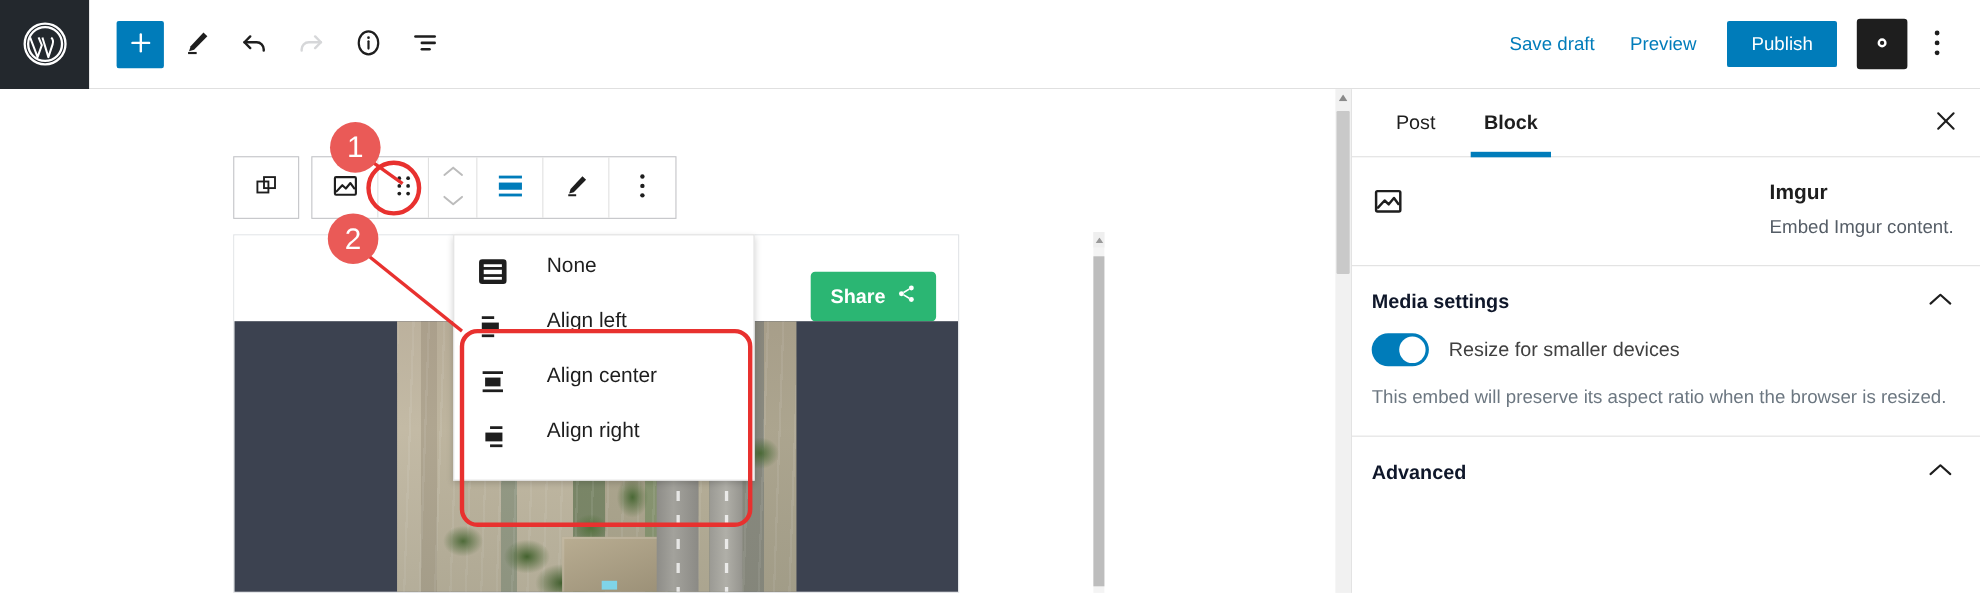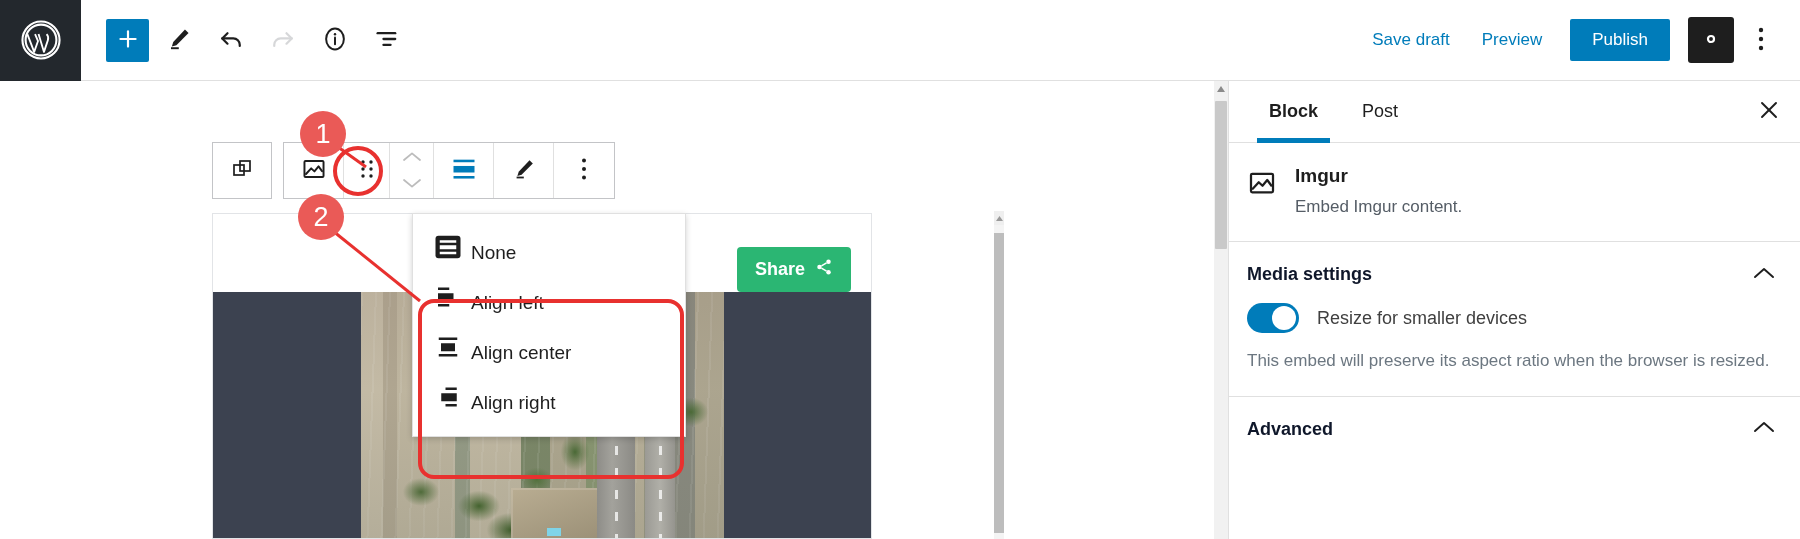--- a/index.html
+++ b/index.html
@@ -83,21 +83,21 @@
   
   .align-menu {
     position: absolute; top: 132px; left: 412px;
     width: 274px; background: #fff;
     border: 1px solid #e0e0e0;
     box-shadow: 0 2px 6px rgba(0,0,0,.18);
     padding: 8px 0 14px 0;
     z-index: 40;
   }
   .menu-item {
-    display: flex; align-items: flex-end; gap: 8px;
+    display: flex; align-items: flex-start; gap: 34px;
     padding: 10px 0 10px 20px; cursor: pointer; background: none; border: none;
     width: 100%; font-family: "Liberation Sans", sans-serif;
     font-size: 19px; color: #1e1e1e; text-align: left;
   }
   .menu-ico { width: 30px; height: 30px; flex: 0 0 30px; display: block; }
   .menu-label { line-height: 1; }
 
   
   .ann-rect {
     position: absolute; top: 218px; left: 418px;
@@ -225,20 +225,21 @@
   .sb-tab.active::after {
     content: ""; position: absolute; left: 10px; right: 10px; bottom: -1px; height: 5px; background: #007cba;
   }
   .sb-close {
     margin-left: auto; width: 62px; background: none; border: none; cursor: pointer;
     display: flex; align-items: center; justify-content: center;
   }
   .sb-block-head {
     display: flex; gap: 18px; padding: 22px 24px 24px 18px; border-bottom: 1px solid #e0e0e0;
     align-items: flex-start;
+    justify-content: space-between;
   }
   .sb-block-icon { flex: 0 0 30px; margin-top: 3px; }
   .sb-block-title { font-size: 19px; font-weight: bold; color: #1e1e1e; margin-bottom: 10px; }
   .sb-block-desc { font-size: 17px; color: #555d66; }
   .panel-head {
     display: flex; align-items: center; justify-content: space-between;
     padding: 22px 24px 18px 18px; cursor: pointer;
   }
   .panel-title { font-size: 18px; font-weight: bold; color: #0f172a; }
   .panel-body { padding: 0 24px 22px 18px; }
@@ -540,22 +541,22 @@
       <svg width="8" height="6" viewBox="0 0 8 6" fill="#8a8a8a">
           <path d="M4 0 L8 6 L0 6 Z"></path>
         </svg>
     </div>
     <div class="thumb"></div>
   </div>
 
   <div class="sidebar">
 
     <div class="sb-tabs">
+      <button class="sb-tab">Post</button>
       <button class="sb-tab active">Block</button>
-      <button class="sb-tab">Post</button>
       <button class="sb-close">
         <span>
           <svg width="24" height="24" viewBox="0 0 24 24" stroke="#1e1e1e" stroke-width="1.9" stroke-linecap="round">
             <line x1="5" y1="5" x2="19" y2="19"></line>
               <line x1="19" y1="5" x2="5" y2="19"></line>
           </svg>
         </span>
       </button>
     </div>
 

